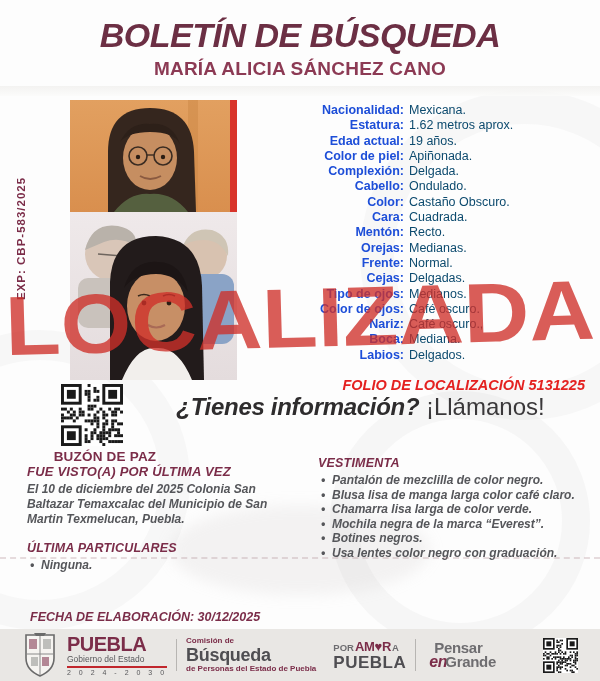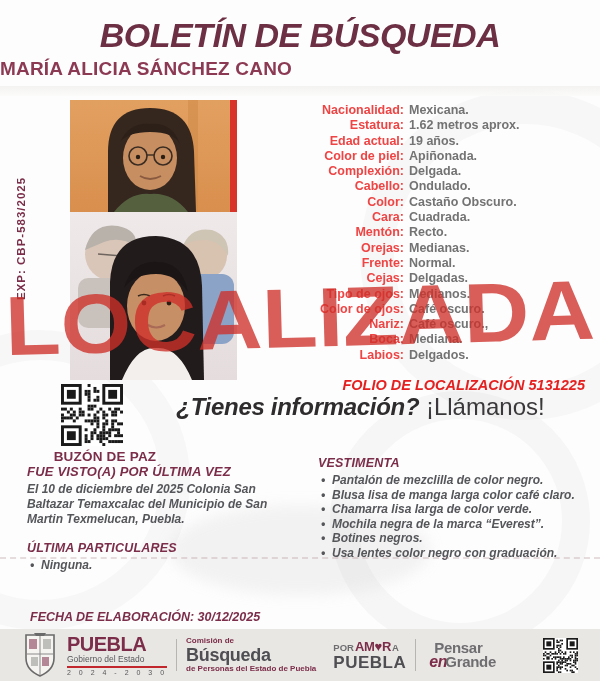--- a/index.html
+++ b/index.html
@@ -14,38 +14,38 @@
   .s1 { width:330px; height:330px; right:-90px; top:90px;  border:34px solid rgba(170,168,165,0.07); }
   .s2 { width:300px; height:300px; left:-110px; top:330px; border:30px solid rgba(170,168,165,0.07); }
   .s3 { width:260px; height:260px; right:10px; bottom:30px; border:28px solid rgba(170,168,165,0.08); }
   .s4 { width:260px; height:90px; left:170px; top:505px; background:rgba(190,188,184,0.16); filter:blur(7px); border-radius:50%; }
   .topband { position:absolute; left:0; top:86px; width:600px; height:10px;
     background:linear-gradient(#f1f0ee,#fbfbfa); opacity:.8; }
 
   
   .title { position:absolute; top:16px; left:0; width:600px; text-align:center;
     font-size:34px; font-weight:800; font-style:italic; letter-spacing:-0.5px; color:#6c2f44; }
-  .subtitle { position:absolute; top:58px; left:0; width:600px; text-align:left;
+  .subtitle { position:absolute; top:58px; left:0; width:600px; text-align:center;
     font-size:19px; font-weight:800; color:#8c3a54; letter-spacing:0.2px; }
 
   
   .exp { position:absolute; left:15px; top:180px; height:120px;
     writing-mode:vertical-rl; transform:rotate(180deg);
     font-size:11.5px; font-weight:700; color:#7b2d49; letter-spacing:1px; white-space:nowrap; }
 
   
   .photos { position:absolute; left:70px; top:100px; width:167px; }
   .photo { display:block; }
 
   
   .details { position:absolute; left:298px; top:103px; width:296px; }
   .drow { display:grid; grid-template-columns:106px 1fr; column-gap:5px;
     font-size:12.5px; line-height:15.3px; }
-  .dlabel { text-align:right; font-weight:800; color:#ef4444; }
-  .dval { color:#737373;font-weight:bold; }
+  .dlabel { text-align:right; font-weight:800; color:#1d4ed8; }
+  .dval { color:#0c4a6e; }
 
   
   .watermark { position:absolute; left:0; top:270px; width:600px; text-align:center;
     font-size:84px; font-weight:700; color:rgba(206,47,41,0.78);
     transform:rotate(-1.6deg) scaleX(1.08); transform-origin:center; white-space:nowrap;
     letter-spacing:0px; z-index:5; }
 
   
   .folio { position:absolute; right:15px; top:377px; font-size:14.5px; font-weight:800;
     font-style:italic; color:#e42120; z-index:6; }

